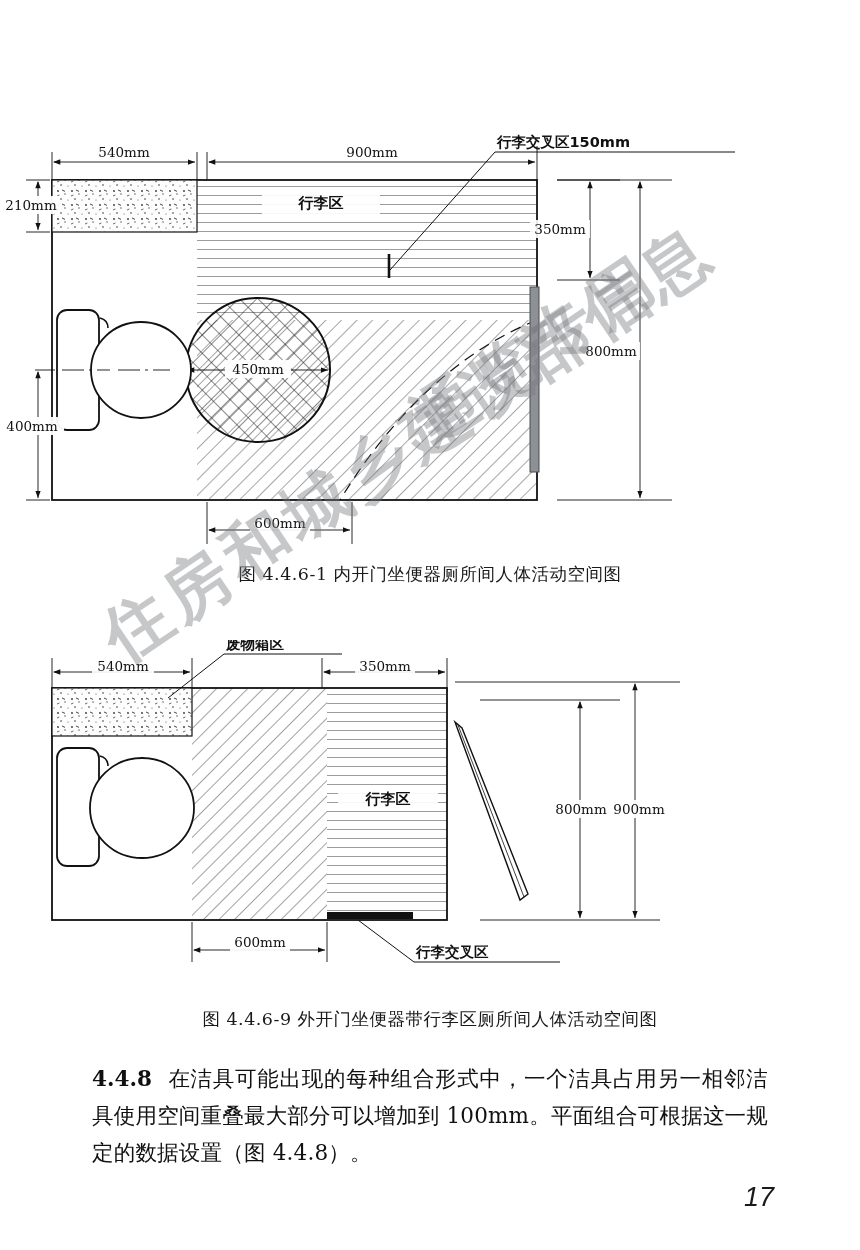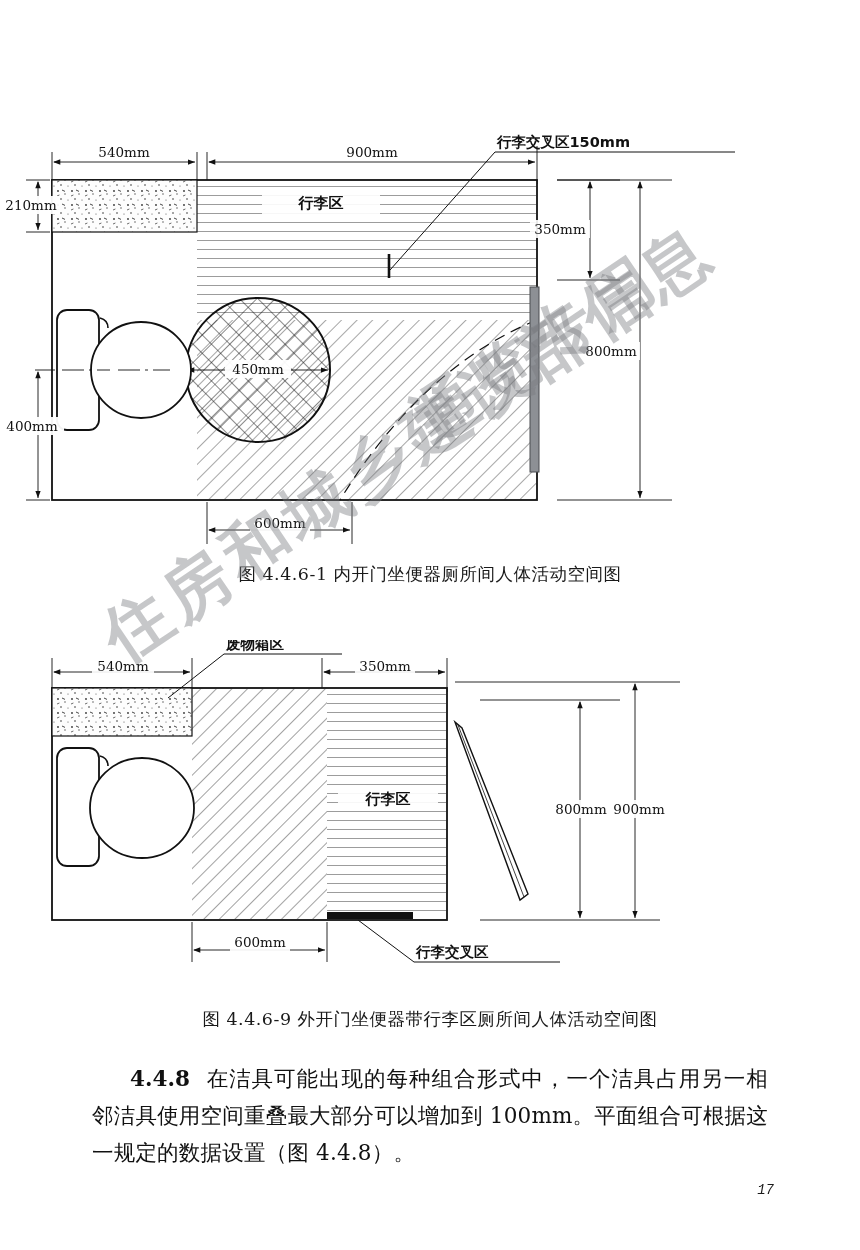--- a/index.html
+++ b/index.html
@@ -55,25 +55,25 @@
   .body-text{
     position:absolute;
     left:92px; top:1060px; width:676px;
     font-size:21.5px;
     line-height:37px;
     text-align:justify;
     letter-spacing:0.2px;
     color:#111;
     z-index:30;
   }
-  .body-text .num{font-weight:700;letter-spacing:0px;margin-right:16px;margin-left:38px;}
+  .body-text .num{font-weight:700;letter-spacing:0px;margin-right:16px;}
   .folio{
     position:absolute; right:86px; top:1182px;
-    font-size:14px; font-style:italic;
-    font-family:Liberation Mono, monospace;
+    font-size:27px; font-style:italic;
+    font-family:Liberation Sans, sans-serif;
     color:#1a1a1a;
     z-index:30;
   }
 
   
   svg text{
     font-family:"DejaVu Serif","Liberation Serif",serif;
     fill:#111;
   }
   svg .dim{font-size:13.5px;}

